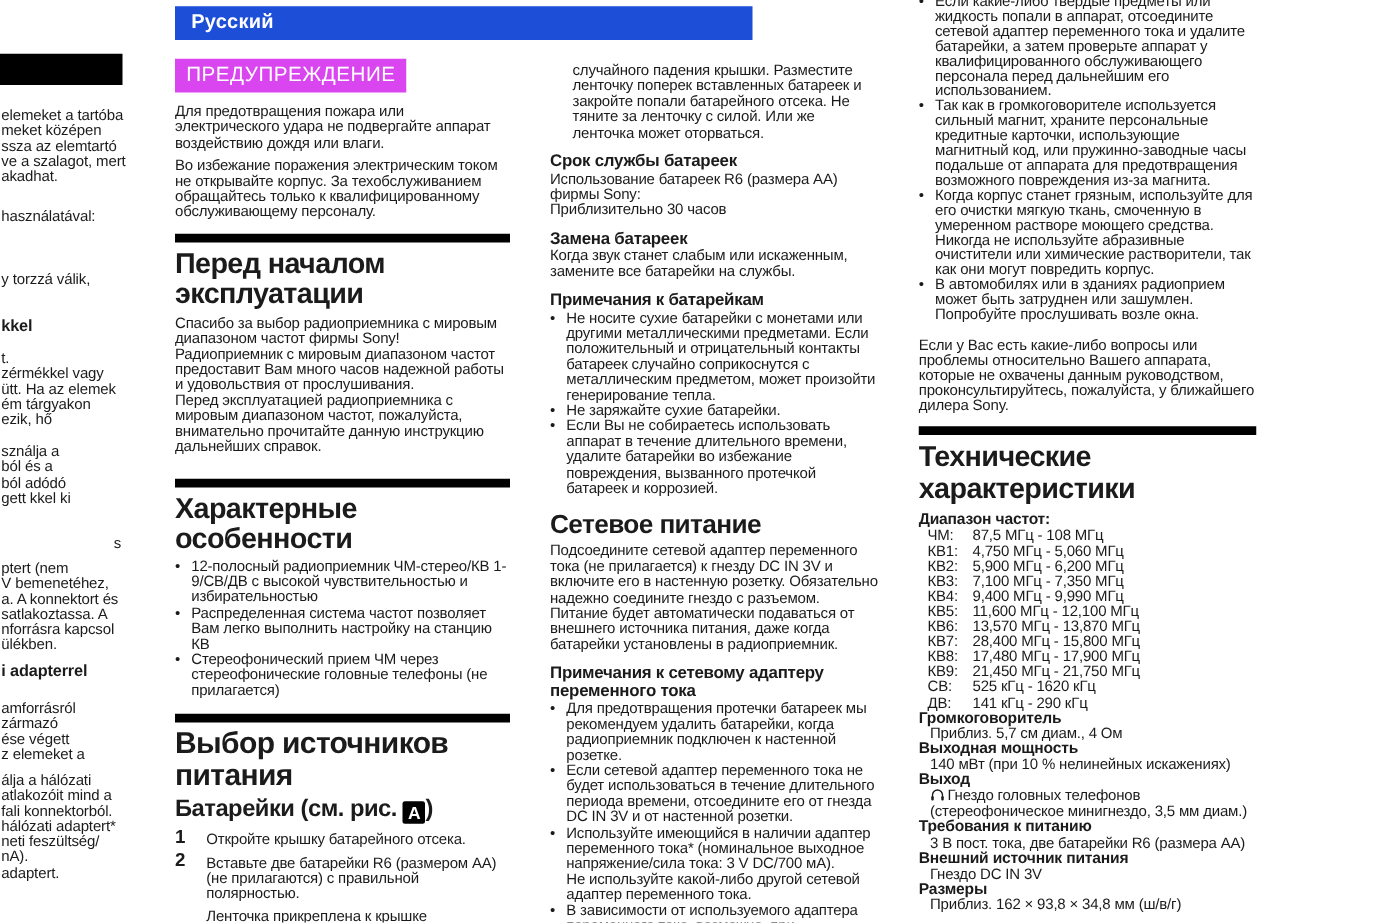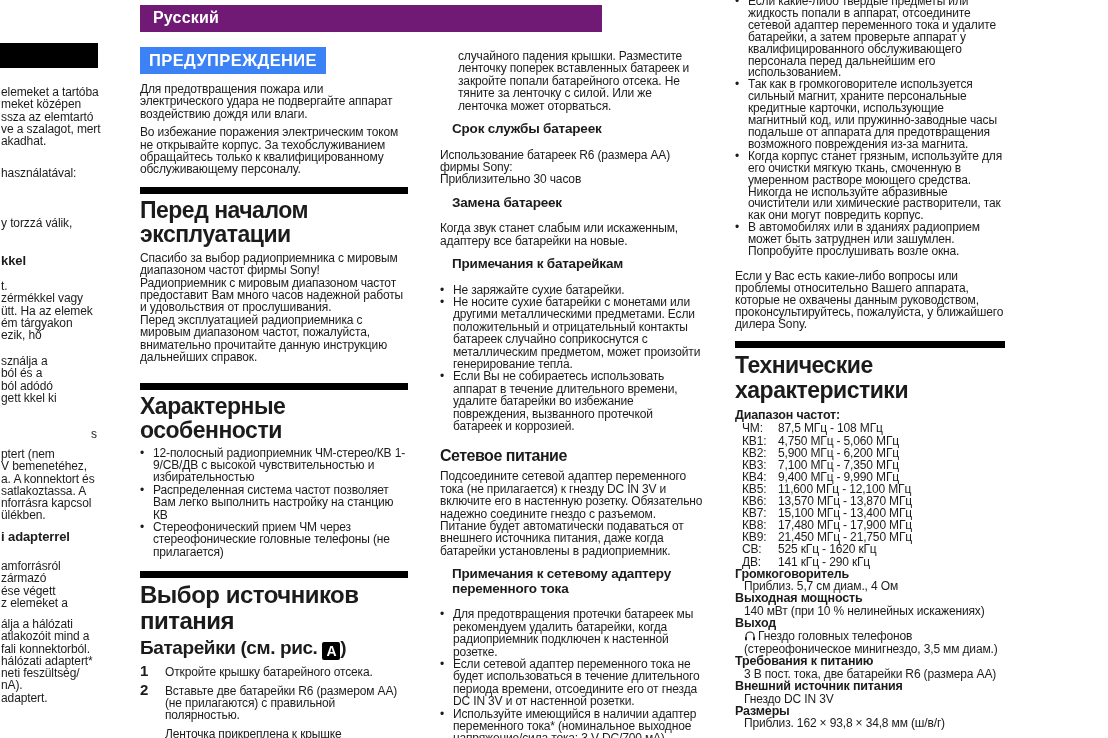--- a/index.html
+++ b/index.html
@@ -18,29 +18,29 @@
   .hu-s{position:absolute;left:91px;top:428px;}
   
   .col{position:absolute;top:0;font-size:12px;line-height:12.4px;letter-spacing:-0.15px;}
   .col1{left:140px;width:268px;}
   .col2{left:440px;width:264px;}
   .col3{left:735px;width:270px;top:-4px;line-height:11.9px;}
   .p{margin:0;}
   .divider{height:7px;background:#000;width:100%;}
   .h1{font-size:23px;line-height:24.5px;font-weight:bold;margin:0;letter-spacing:-0.5px;}
   .h2{font-size:19px;line-height:22px;font-weight:bold;margin:0;letter-spacing:-0.4px;}
-  .h3{font-size:13.5px;line-height:14.5px;font-weight:bold;margin:12px;letter-spacing:-0.2px;}
+  .h3{font-size:13.5px;line-height:14.5px;font-weight:bold;margin:0;letter-spacing:-0.2px;}
   .mt3{margin-top:3px;}.mt4{margin-top:4px;}.mt5{margin-top:5px;}.mt6{margin-top:6px;}
   .mt8{margin-top:8px;}.mt9{margin-top:9px;}.mt10{margin-top:10px;}.mt11{margin-top:11px;}
   .mt12{margin-top:12px;}.mt13{margin-top:13px;}.mt19{margin-top:19px;}
   .bul{position:relative;padding-left:13px;margin:0;}
   .bul::before{content:"\2022";position:absolute;left:0;top:0;}
-  .lang-bar{position:absolute;left:140px;top:5px;width:462px;height:27px;background:#701a75;color:#fff;
+  .lang-bar{position:absolute;left:140px;top:5px;width:462px;height:27px;background:#1d4ed8;color:#fff;
     font-weight:bold;font-size:16px;line-height:26px;padding-left:13px;box-sizing:border-box;letter-spacing:0.2px;}
-  .warn-box{display:inline-block;background:#3b82f6;color:#fff;font-weight:bold;font-size:16.5px;
+  .warn-box{display:inline-block;background:#d946ef;color:#fff;font-weight:normal;font-size:16.5px;
     line-height:18px;padding:4px 9px 5px 9px;margin-top:47px;letter-spacing:0.4px;}
   .figbox{display:inline-block;width:18px;height:18px;background:#000;color:#fff;border-radius:2px;
     font-weight:bold;font-size:14px;line-height:18px;text-align:center;vertical-align:-2px;}
   .step{position:relative;padding-left:25px;margin-top:6px;}
   .stepnum{position:absolute;left:0;top:-1px;font-weight:bold;font-size:15px;}
   .note{margin:6px 0 0 0;padding-left:25px;}
   .indent18{padding-left:18px;}
   
   .spec-title{font-size:23px;line-height:25px;font-weight:bold;margin:5px 0 0 0;letter-spacing:-0.5px;}
   .freq-h{font-weight:bold;font-size:12.5px;margin-top:6px;line-height:13px;}
@@ -145,28 +145,28 @@
     </div>
     <p class="note">Ленточка прикреплена к крышке батарейного отсека для предотвращения</p>
   </div>
 
   <div class="col col2">
     <p class="p indent18" style="margin-top:50px;">случайного падения крышки. Разместите ленточку поперек вставленных батареек и закройте попали батарейного отсека. Не тяните за ленточку с силой. Или же ленточка может оторваться.</p>
     <h3 class="h3 mt10">Срок службы батареек</h3>
     <p class="p">Использование батареек R6 (размера AA) фирмы Sony:</p>
     <p class="p">Приблизительно 30 часов</p>
     <h3 class="h3 mt10">Замена батареек</h3>
-    <p class="p">Когда звук станет слабым или искаженным, адаптеру все батарейки на новые.</p>
+    <p class="p">Когда звук станет слабым или искаженным, замените все батарейки на службы.</p>
     <h3 class="h3 mt10">Примечания к батарейкам</h3>
     <div>
+      <div class="bul">Не носите сухие батарейки с монетами или другими металлическими предметами. Если положительный и отрицательный контакты батареек случайно соприкоснутся с металлическим предметом, может произойти генерирование тепла.</div>
       <div class="bul">Не заряжайте сухие батарейки.</div>
-      <div class="bul">Не носите сухие батарейки с монетами или другими металлическими предметами. Если положительный и отрицательный контакты батареек случайно соприкоснутся с металлическим предметом, может произойти генерирование тепла.</div>
       <div class="bul">Если Вы не собираетесь использовать аппарат в течение длительного времени, удалите батарейки во избежание повреждения, вызванного протечкой батареек и коррозией.</div>
     </div>
-    <h1 class="h1 mt12" style="font-size:16px;line-height:23px;">Сетевое питание</h1>
+    <h1 class="h1 mt12" style="font-size:21px;line-height:23px;">Сетевое питание</h1>
     <p class="p mt3">Подсоедините сетевой адаптер переменного тока (не прилагается) к гнезду DC IN 3V и включите его в настенную розетку. Обязательно надежно соедините гнездо с разъемом. Питание будет автоматически подаваться от внешнего источника питания, даже когда батарейки установлены в радиоприемник.</p>
     <h3 class="h3 mt10">Примечания к сетевому адаптеру переменного тока</h3>
     <div>
       <div class="bul">Для предотвращения протечки батареек мы рекомендуем удалить батарейки, когда радиоприемник подключен к настенной розетке.</div>
       <div class="bul">Если сетевой адаптер переменного тока не будет использоваться в течение длительного периода времени, отсоедините его от гнезда DC IN 3V и от настенной розетки.</div>
       <div class="bul">
         <div>Используйте имеющийся в наличии адаптер переменного тока* (номинальное выходное напряжение/сила тока: 3 V DC/700 мА).</div>
         <div>Не используйте какой-либо другой сетевой адаптер переменного тока.</div>
       </div>
       <div class="bul">В зависимости от используемого адаптера переменного тока, возможно, при использовании устройства будет слышен</div>
@@ -208,21 +208,21 @@
       <div class="brow">
           <span class="bband">КВ5:</span>
           <span>11,600 МГц - 12,100 МГц</span>
         </div>
       <div class="brow">
           <span class="bband">КВ6:</span>
           <span>13,570 МГц - 13,870 МГц</span>
         </div>
       <div class="brow">
           <span class="bband">КВ7:</span>
-          <span>15,100 МГц - 13,400 МГц</span>
+          <span>28,400 МГц - 15,800 МГц</span>
         </div>
       <div class="brow">
           <span class="bband">КВ8:</span>
           <span>17,480 МГц - 17,900 МГц</span>
         </div>
       <div class="brow">
           <span class="bband">КВ9:</span>
           <span>21,450 МГц - 21,750 МГц</span>
         </div>
       <div class="brow">

